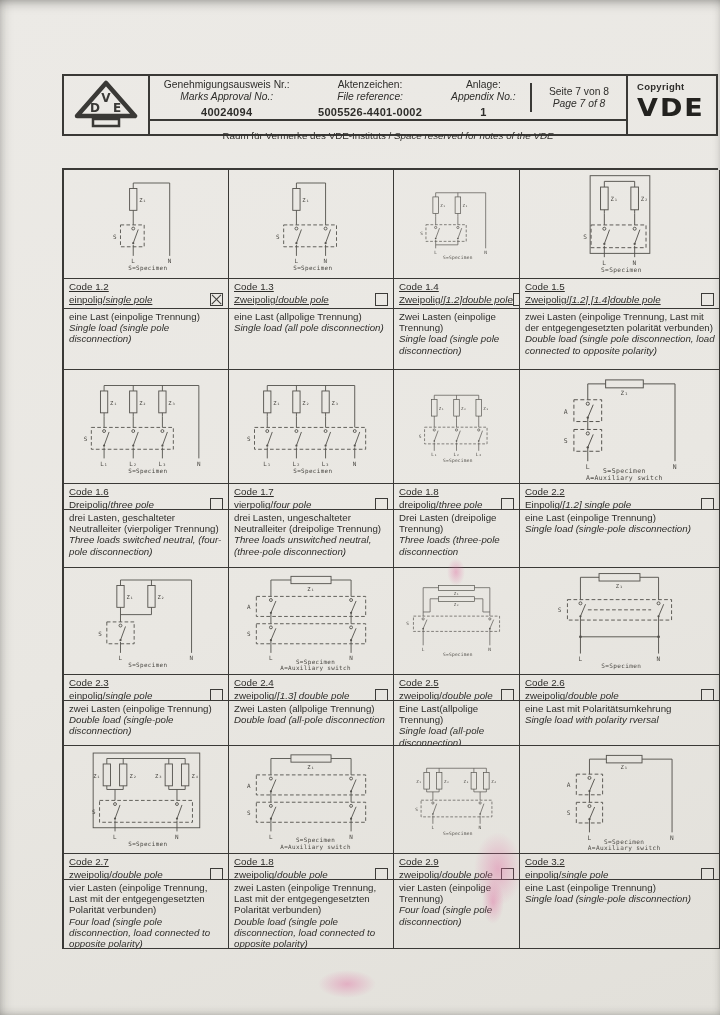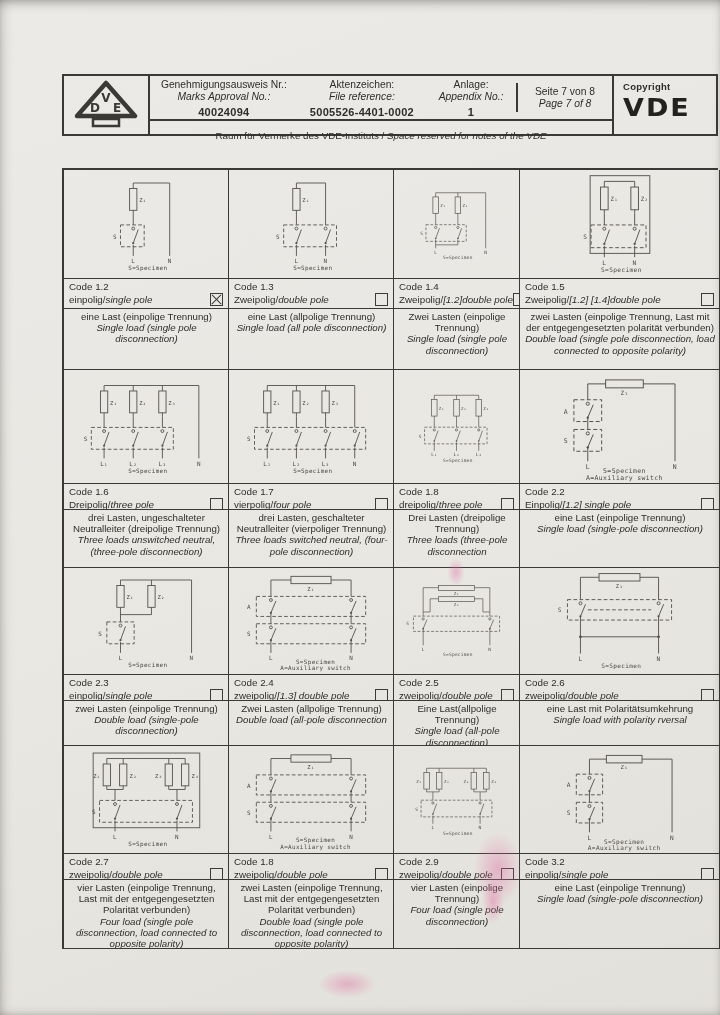--- a/index.html
+++ b/index.html
@@ -14,38 +14,38 @@
        border:2px solid #3a3936;box-sizing:border-box;}
   .logo-cell{width:86px;border-right:2px solid #3a3936;display:flex;align-items:center;justify-content:center;box-sizing:border-box;}
   .mid{flex:1;display:flex;flex-direction:column;min-width:0;}
   .mid-top{flex:1;display:flex;align-items:center;}
   .grp{padding:3px 4px 1px;text-align:center;box-sizing:border-box;}
   .grp.g1{flex:1.45;} .grp.g2{flex:1.25;} .grp.g3{flex:.85;}
   .grp.seite{width:96px;border-left:2px solid #3a3936;flex:none;}
   .lab{font-size:10.3px;line-height:1.2;}
   .val{font-weight:bold;font-size:11px;margin-top:2px;letter-spacing:.3px;}
   .mid-note{border-top:2px solid #3a3936;font-size:9.8px;text-align:center;padding:9px 2px 2px;white-space:nowrap;}
-  .cpy-cell{width:104px;border-left:2px solid #3a3936;box-sizing:border-box;padding:5px 9px 2px;}
+  .cpy-cell{width:90px;border-left:2px solid #3a3936;box-sizing:border-box;padding:5px 9px 2px;}
   .cpy{font-size:9.5px;font-weight:bold;letter-spacing:.3px;}
   .brand{font-family:"DejaVu Sans",sans-serif;font-weight:bold;font-size:27px;letter-spacing:2px;
          transform:scaleY(.92);transform-origin:left top;margin-top:1px;color:#23221f;}
   
   .grid{position:absolute;left:62px;top:168px;width:656px;display:grid;box-sizing:border-box;
         grid-template-columns:165px 165px 126px 200px;
         grid-template-rows:109px 30px 61px 114px 26px 58px 107px 26px 45px 108px 26px 69px;
         border-top:2px solid #3a3936;border-left:2px solid #3a3936;background:transparent;}
   .cell{border-right:1.5px solid #3a3936;border-bottom:1.5px solid #3a3936;box-sizing:border-box;overflow:hidden;}
   .dia{padding:0;}
   .dia svg{width:100%;height:100%;display:block;}
-  .codec{padding:2px 4px 1px 5px;font-size:9.8px;line-height:1.25;}
+  .codec{padding:2px 4px 1px 5px;font-size:9.8px;line-height:1.25;text-decoration:underline;}
   .pole-line{display:flex;align-items:center;white-space:nowrap;}
   .cbox{margin-left:auto;flex:none;width:11px;height:11px;border:1.5px solid #3c3b38;position:relative;margin-right:1px;}
   .cbox.checked::before,.cbox.checked::after{content:"";position:absolute;left:-1px;top:4.5px;width:13px;height:1.4px;background:#3c3b38;}
   .cbox.checked::before{transform:rotate(45deg);} .cbox.checked::after{transform:rotate(-45deg);}
-  .descc{padding:2px 4px 1px 5px;font-size:9.7px;line-height:11.2px;text-align:center;}
+  .descc{padding:2px 4px 1px 5px;font-size:9.7px;line-height:11.2px;}
   
   .sm{position:absolute;border-radius:50%;pointer-events:none;
       background:radial-gradient(closest-side,rgba(224,106,160,.42),rgba(224,106,160,0));}
   #sm1{left:474px;top:832px;width:48px;height:74px;}
   #sm2{left:482px;top:880px;width:22px;height:44px;}
   #sm3{left:447px;top:558px;width:18px;height:28px;}
   #sm4{left:318px;top:970px;width:58px;height:28px;}
 </style>
 </head>
 <body>
@@ -427,26 +427,26 @@
       <div class="cell codec">
         <div>Code 2.2</div>
         <div class="pole-line">
           <span>Einpolig</span>
           <span> / </span>
           <span class="it">[1.2] single pole</span>
           <span class="cbox"></span>
         </div>
       </div>
       <div class="cell descc">
+        <div>drei Lasten, geschalteter Neutralleiter (vierpoliger Trennung)</div>
+        <div class="it">Three loads switched neutral, (four-pole disconnection)</div>
+      </div>
+      <div class="cell descc">
         <div>drei Lasten, ungeschalteter Neutralleiter (dreipolige Trennung)</div>
         <div class="it">Three loads unswitched neutral, (three-pole disconnection)</div>
-      </div>
-      <div class="cell descc">
-        <div>drei Lasten, geschalteter Neutralleiter (vierpoliger Trennung)</div>
-        <div class="it">Three loads switched neutral, (four-pole disconnection)</div>
       </div>
       <div class="cell descc">
         <div>Drei Lasten (dreipolige Trennung)</div>
         <div class="it">Three loads (three-pole disconnection</div>
       </div>
       <div class="cell descc">
         <div>eine Last (einpolige Trennung)</div>
         <div class="it">Single load (single-pole disconnection)</div>
       </div>
       <div class="cell dia">

